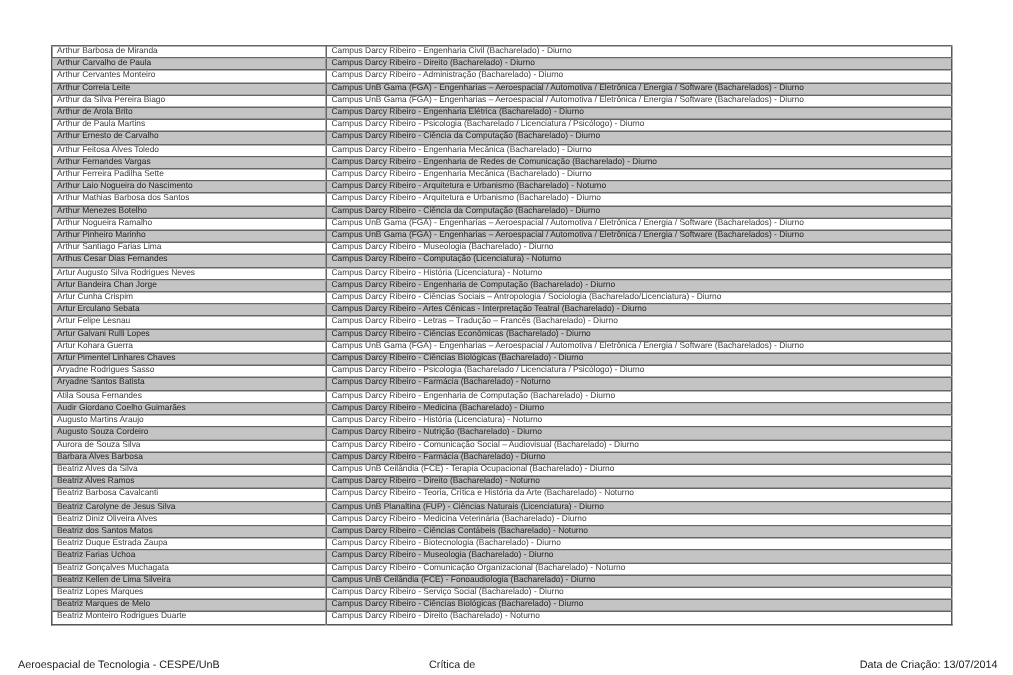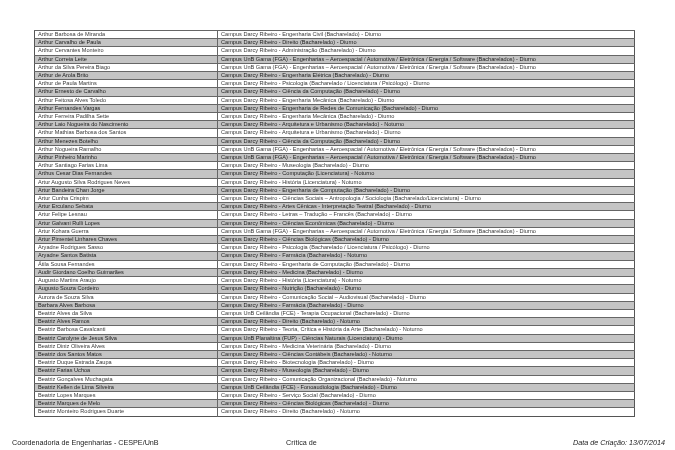--- a/index.html
+++ b/index.html
@@ -16,21 +16,21 @@
     height: 7.2px; padding: 0 3px; font-size: 5.6px; line-height: 7.2px;
     white-space: nowrap; overflow: hidden; border-top: 1px solid #666; border-bottom: 0;
     color: #3a3a3a;
   }
   #tbl td.c1 { width: 176px; border-right: 1px solid #666; }
   #tbl tr:nth-child(odd) td { background: #ffffff; }
   #tbl tr:nth-child(even) td { background: #c4c4c4; color: #222; }
   .footer { position: absolute; top: 438px; font-size: 7.2px; color: #222; }
   #f-left { left: 12px; }
   #f-mid { left: 286px; }
-  #f-right { right: 10px; font-style: italic; }
+  #f-right { right: 10px; }
 </style>
 </head>
 <body>
 
 <table id="tbl">
   <tbody id="tbody">
       <tr>
         <td class="c1">Arthur Barbosa de Miranda</td>
         <td class="c2">Campus Darcy Ribeiro - Engenharia Civil (Bacharelado) - Diurno</td>
       </tr>
@@ -214,15 +214,15 @@
         <td class="c1">Beatriz Marques de Melo</td>
         <td class="c2">Campus Darcy Ribeiro - Ciências Biológicas (Bacharelado) - Diurno</td>
       </tr>
       <tr>
         <td class="c1">Beatriz Monteiro Rodrigues Duarte</td>
         <td class="c2">Campus Darcy Ribeiro - Direito (Bacharelado) - Noturno</td>
       </tr>
     </tbody>
 </table>
 
-<div class="footer" id="f-left">Coordenadoria de Engenharias - CESPE/UnB</div>
+<div class="footer" id="f-left">Aeroespacial de Tecnologia - CESPE/UnB</div>
 <div class="footer" id="f-mid">Crítica  de</div>
 <div class="footer" id="f-right">Data de Criação: 13/07/2014</div>
 
 </body></html>

